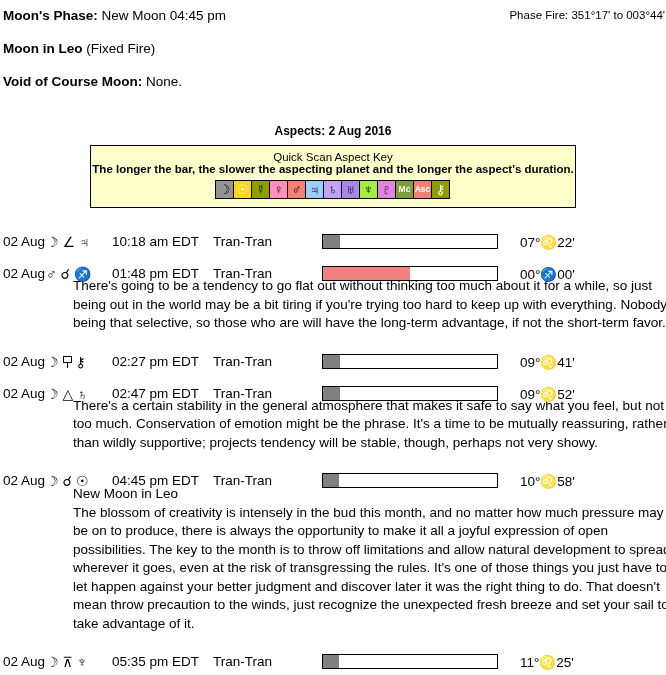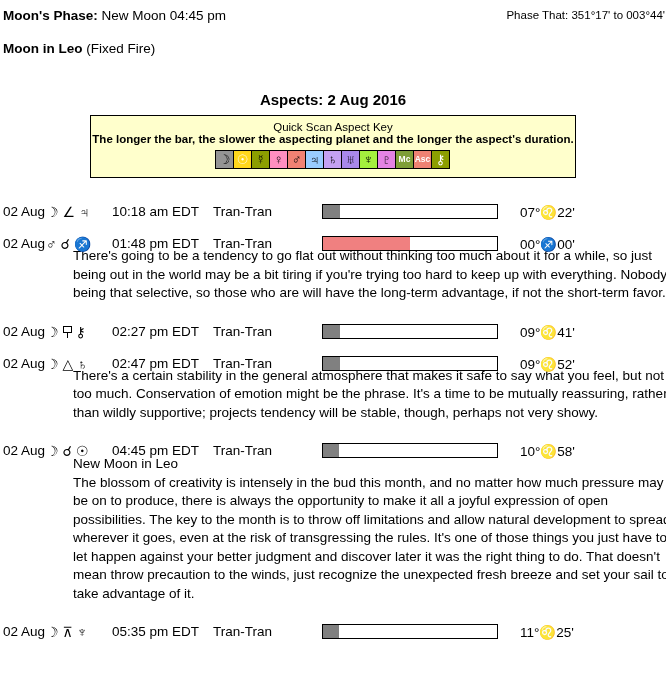--- a/index.html
+++ b/index.html
@@ -11,21 +11,21 @@
   }
   .page{position:relative;width:666px;height:675px;}
   .b{font-weight:bold;}
 
   
   .hdr-row{display:flex;justify-content:space-between;align-items:flex-start;padding:8px 1px 0 3px;}
   .hdr-right{font-size:11.5px;padding-top:1px;white-space:nowrap;}
   .hdr-line{padding:0 3px;margin-top:18px;}
 
   
-  .title{font-size:15px;font-weight:bold;text-align:center;margin:35px 0 7px 0;}
+  .title{font-size:12px;font-weight:bold;text-align:center;margin:35px 0 7px 0;}
 
   
   .key-box{
     margin-left:90px;width:484px;background:#FFFFCC;border:1px solid #000;
     padding:5px 0 8px 0;text-align:center;
   }
   .key-title{font-size:11.5px;}
   .key-sub{font-size:11.5px;font-weight:bold;margin-bottom:5px;}
   .key-strip{display:flex;justify-content:center;}
   .key-cell{
@@ -61,30 +61,34 @@
 <body>
 
 <div class="page">
 
   <div class="hdr-row">
     <div class="hdr-left">
       <span class="b">Moon's Phase:</span>
       <span>New Moon 04:45 pm</span>
     </div>
     <div class="hdr-right">
-      <span>Phase That:</span>
+      <span>Phase Fire:</span>
       <span>351°17' to 003°44'</span>
     </div>
   </div>
 
   <div class="hdr-line">
     <span class="b">Moon in Leo</span>
     <span>(Fixed Fire)</span>
   </div>
 
+  <div class="hdr-line">
+    <span class="b">Void of Course Moon:</span>
+    <span>None.</span>
+  </div>
 
   <div class="title">Aspects: 2 Aug 2016</div>
 
   <div class="key-box">
     <div class="key-title">Quick Scan Aspect Key</div>
     <div class="key-sub">The longer the bar, the slower the aspecting planet and the longer the aspect's duration.</div>
     <div class="key-strip" id="key-strip">
         <span class="key-cell" style="background: rgb(148, 148, 148); color: rgb(0, 0, 0);">☽</span>
         <span class="key-cell" style="background: rgb(255, 215, 28); color: rgb(255, 255, 255);">☉</span>
         <span class="key-cell" style="background: rgb(140, 158, 0); color: rgb(0, 0, 0);">☿</span>

